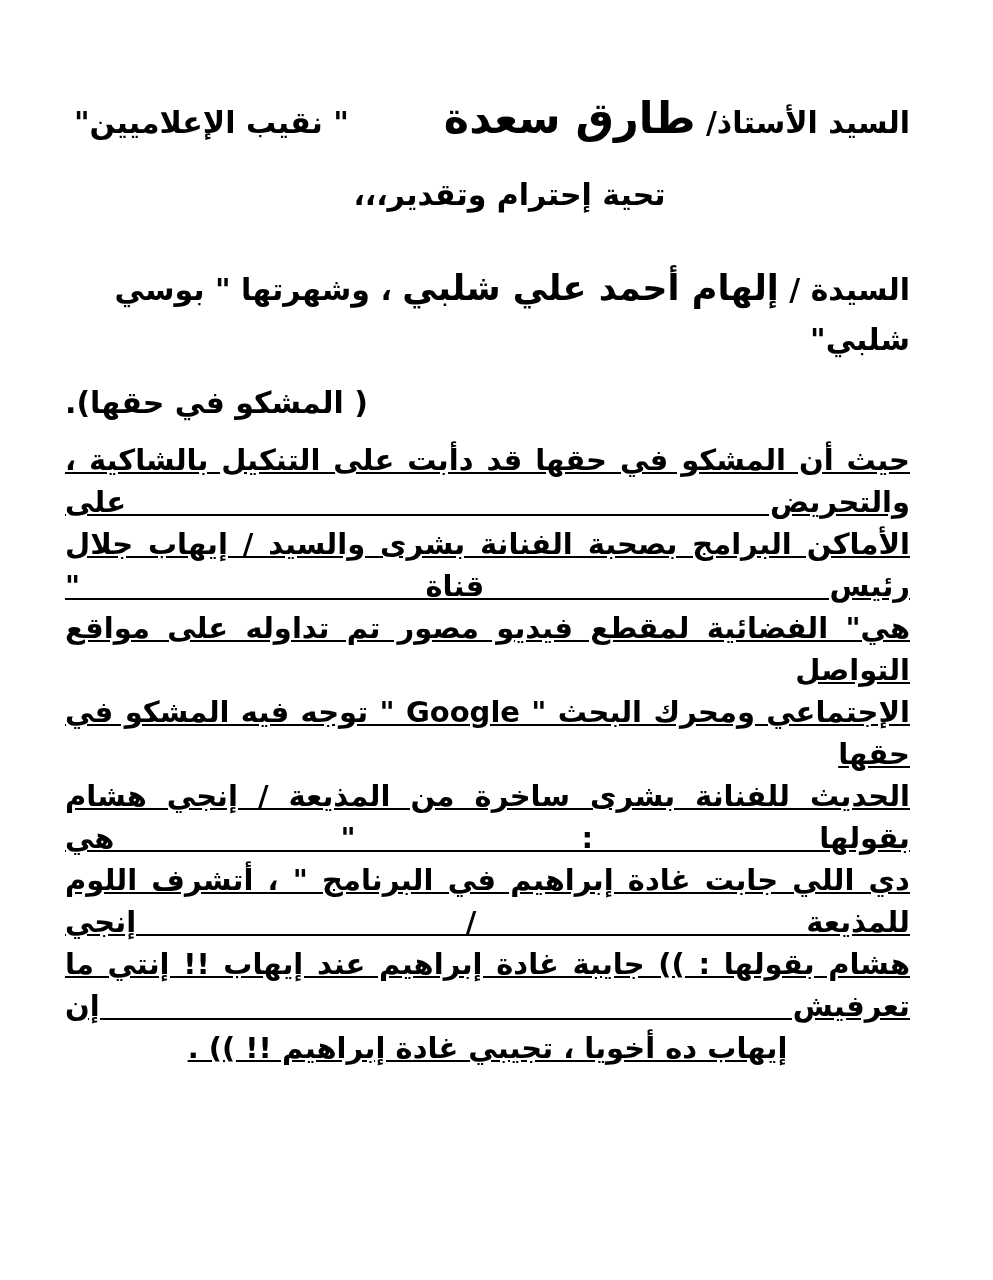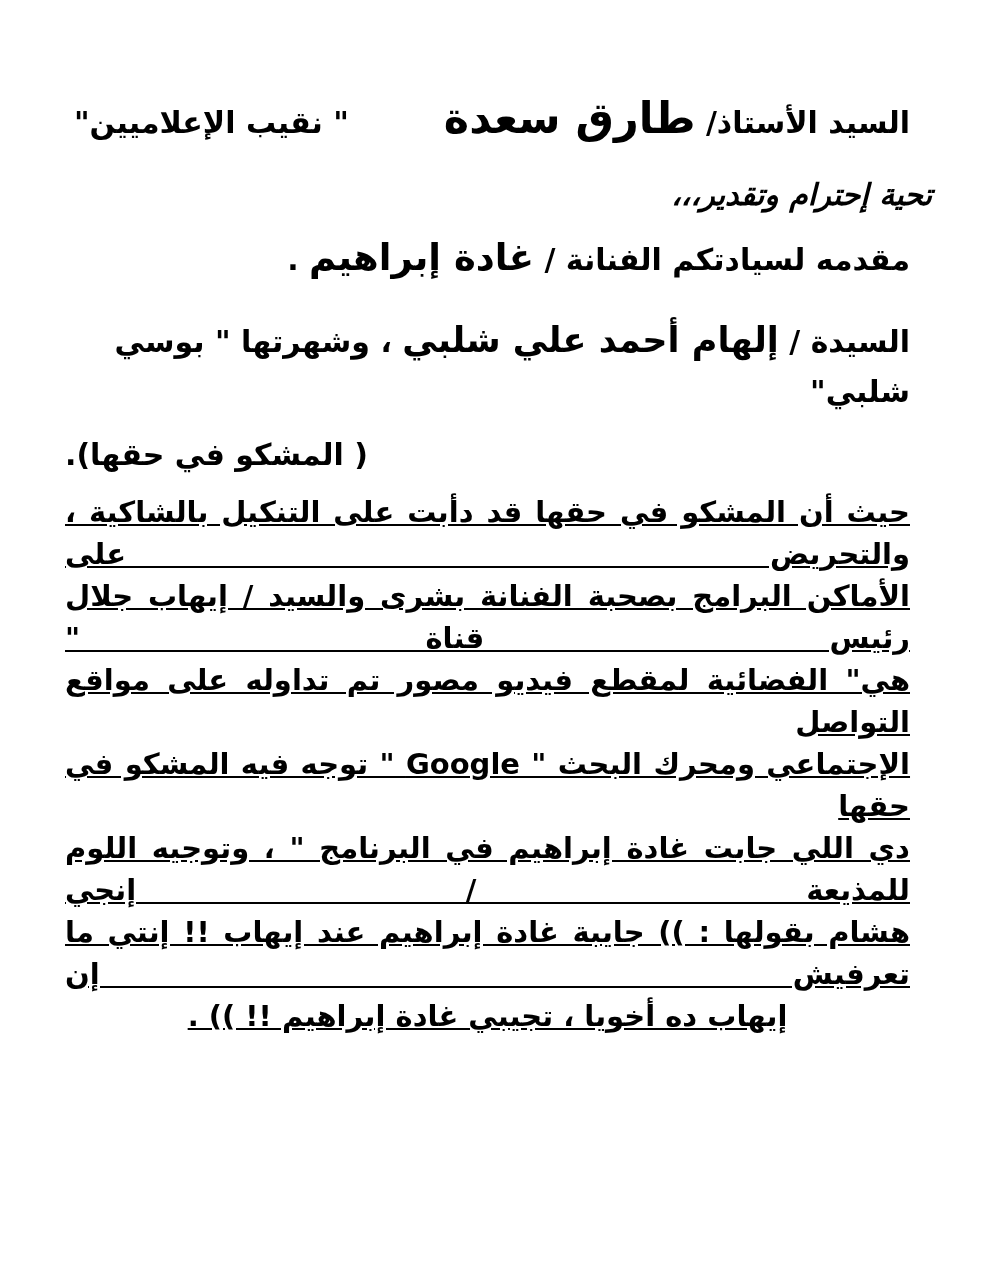--- a/index.html
+++ b/index.html
@@ -17,21 +17,21 @@
     padding: 92px 83px 0 65px;
   }
 
   
   .addressee-row { line-height: 52px; font-size: 30px; white-space: nowrap; }
   .addressee-name { font-size: 43px; }
   .inline-spacer { display: inline-block; width: 95px; }
 
   .greeting-row {
     margin-top: 24px; line-height: 44px; font-size: 30px;
-    transform: translateX(22px); font-style: italic;
+    text-align: center; transform: translateX(22px);
   }
 
   .submission-row {
     margin-top: 16px; line-height: 50px;
     display: flex; justify-content: space-between; align-items: baseline;
   }
   .submission-text { font-size: 30px; }
   .submission-name { font-size: 37px; }
   .role-complainant { font-size: 29px; margin-left: 75px; }
 
@@ -68,38 +68,35 @@
 
 <div class="page">
 
   <div class="addressee-row"><span>السيد الأستاذ/</span>
     <span class="addressee-name">طارق سعدة</span><span class="inline-spacer"></span><span>" نقيب الإعلاميين"</span>
   </div>
 
   <div class="greeting-row">تحية إحترام وتقدير،،،</div>
 
   <div class="submission-row">
-    <div class="submission-text"><span>مقدمه لسيادتكم  الفنانة /</span>
-      <span class="submission-name">غادة إبراهيم</span>
-      <span>.</span>
-    </div>
   </div>
 
 
   <div class="respondent-row"><span>السيدة /</span>
     <span class="respondent-name">إلهام  أحمد علي شلبي</span>
     <span>، وشهرتها " بوسي شلبي"</span>
   </div>
 
   <div class="respondent-role-row">( المشكو في حقها).</div>
 
 
   <div class="para para-1">
     <div class="p-line just">حيث أن المشكو في حقها قد دأبت على التنكيل بالشاكية ، والتحريض على</div>
     <div class="p-line just">الأماكن البرامج بصحبة  الفنانة بشرى  والسيد / إيهاب جلال رئيس قناة "</div>
     <div class="p-line just">هي"  الفضائية لمقطع فيديو  مصور تم تداوله على مواقع التواصل</div>
     <div class="p-line just">الإجتماعي ومحرك البحث " Google "  توجه فيه المشكو في حقها</div>
-    <div class="p-line just">دي اللي جابت غادة إبراهيم في البرنامج " ، وتوجيه اللوم للمذيعة / إنجي</div>
+    <div class="p-line just">الحديث للفنانة بشرى ساخرة من المذيعة / إنجي هشام  بقولها : " هي</div>
+    <div class="p-line just">دي اللي جابت غادة إبراهيم في البرنامج " ، أتشرف اللوم للمذيعة / إنجي</div>
     <div class="p-line just">هشام بقولها : )) جايبة غادة إبراهيم عند إيهاب !!  إنتي ما تعرفيش إن</div>
     <div class="p-line center-line">إيهاب ده أخويا ، تجيبي غادة إبراهيم !! )) .</div>
   </div>
 
 </div>
 
 </body></html>

